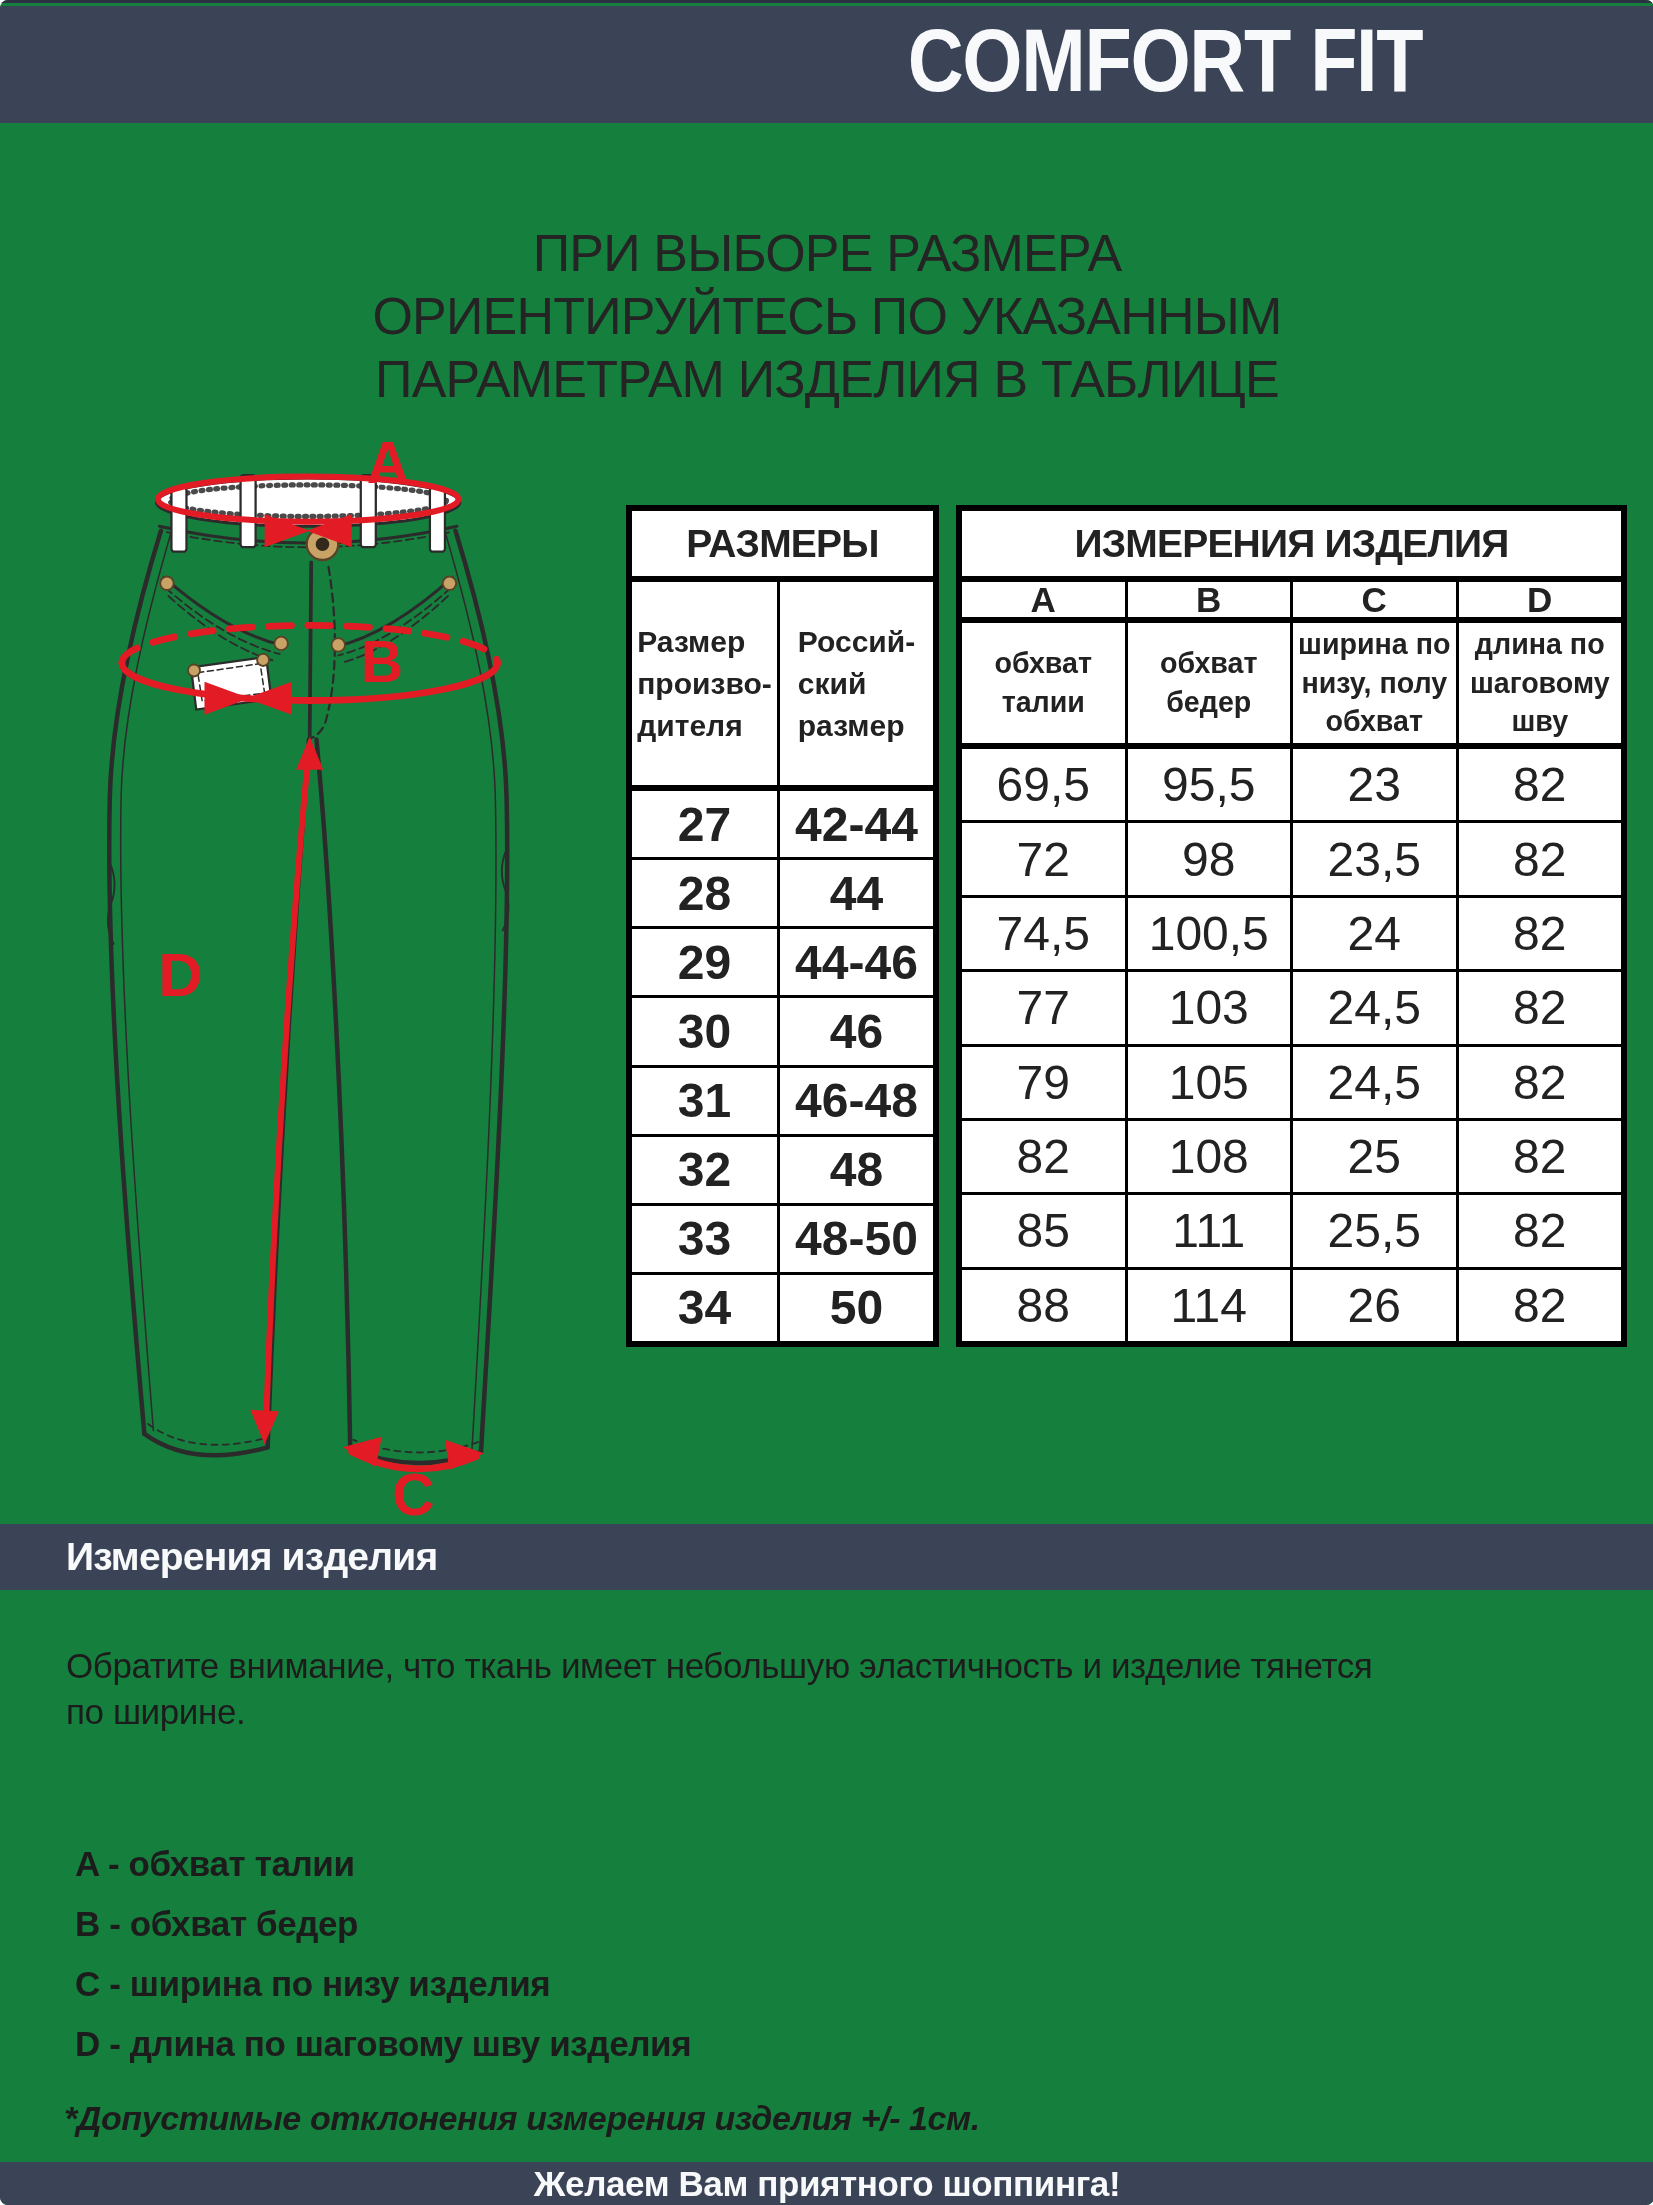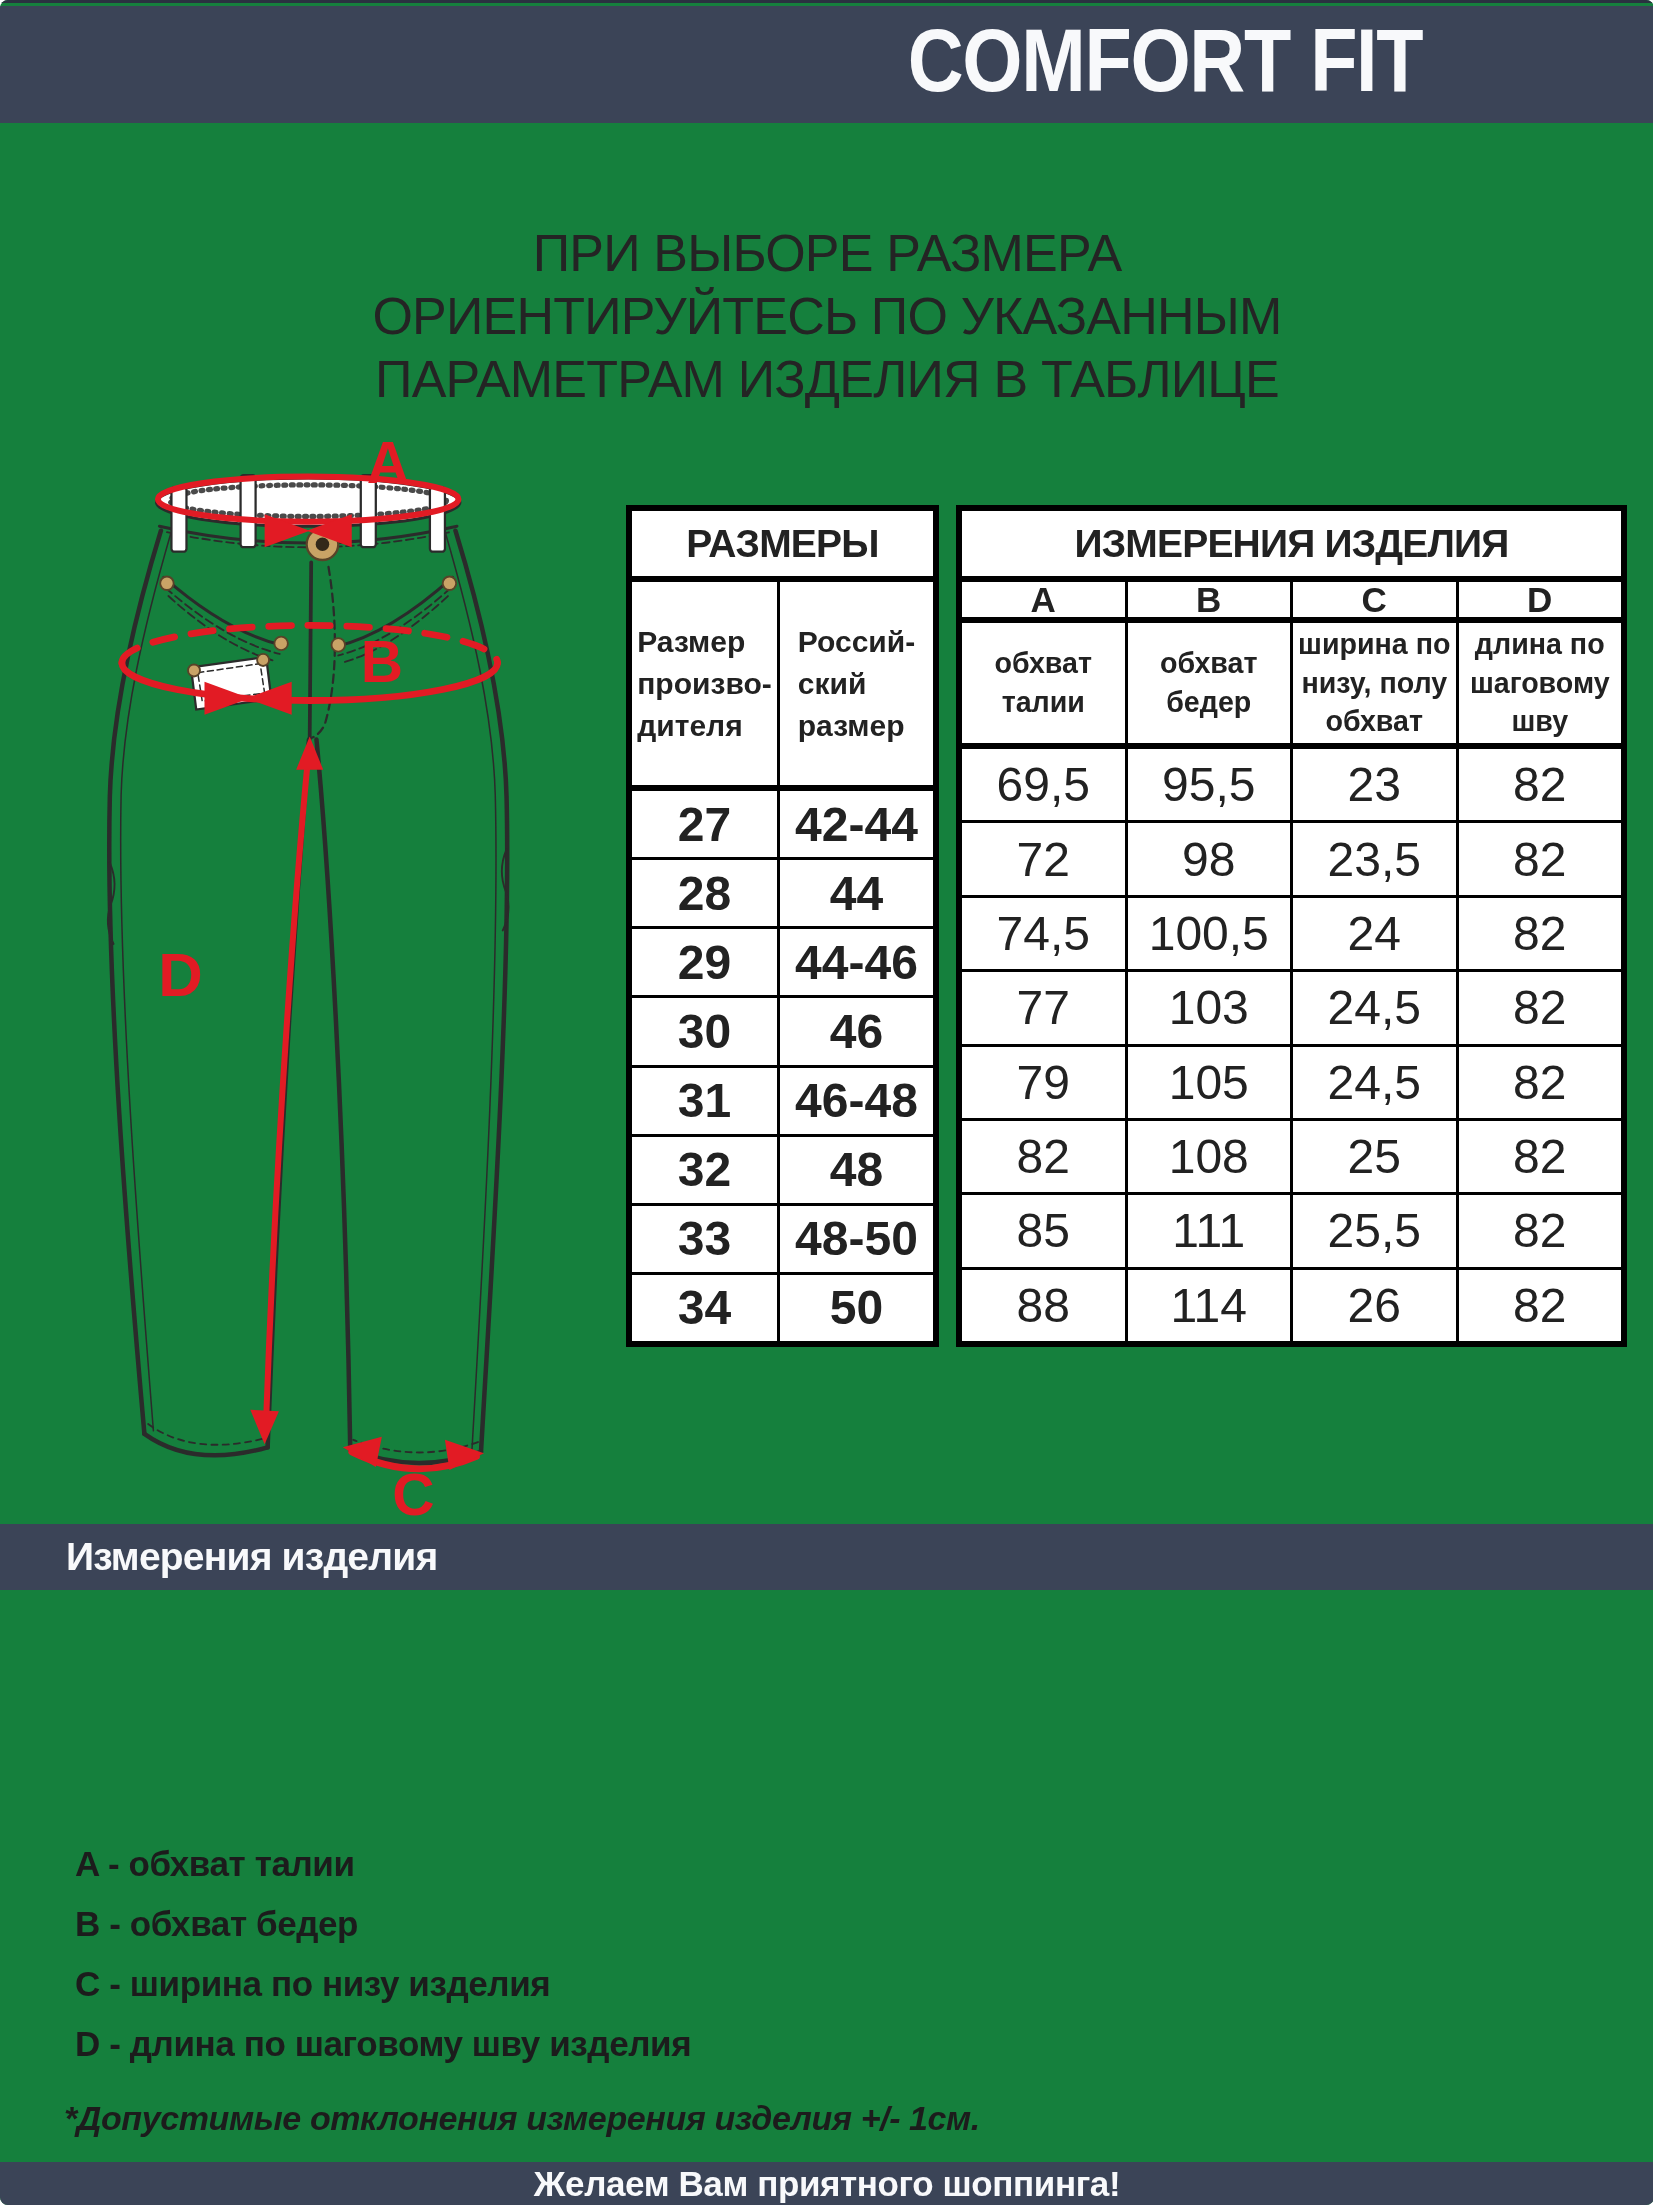--- a/index.html
+++ b/index.html
@@ -279,20 +279,22 @@
           <div class="cell q sep">26</div>
           <div class="cell q">82</div>
         </div>
       </div>
   </div>
 
   <div class="mid-bar">
     <div class="bar-title">Измерения изделия</div>
   </div>
   <div class="paras">
+    <p>Обратите внимание, что ткань имеет небольшую эластичность и изделие тянется
+по ширине.</p>
   </div>
   <div class="legend">
     <div class="item">A - обхват талии</div>
     <div class="item">B - обхват бедер</div>
     <div class="item">C - ширина по низу изделия</div>
     <div class="item">D - длина по шаговому шву изделия</div>
   </div>
   <div class="note">*Допустимые отклонения измерения изделия +/- 1см.</div>
 
   <div class="footer-bar">

